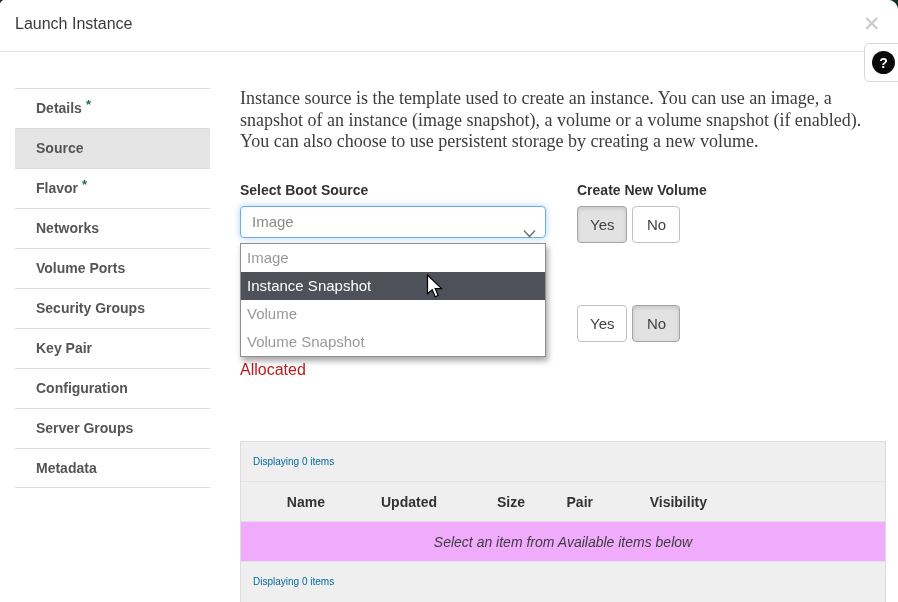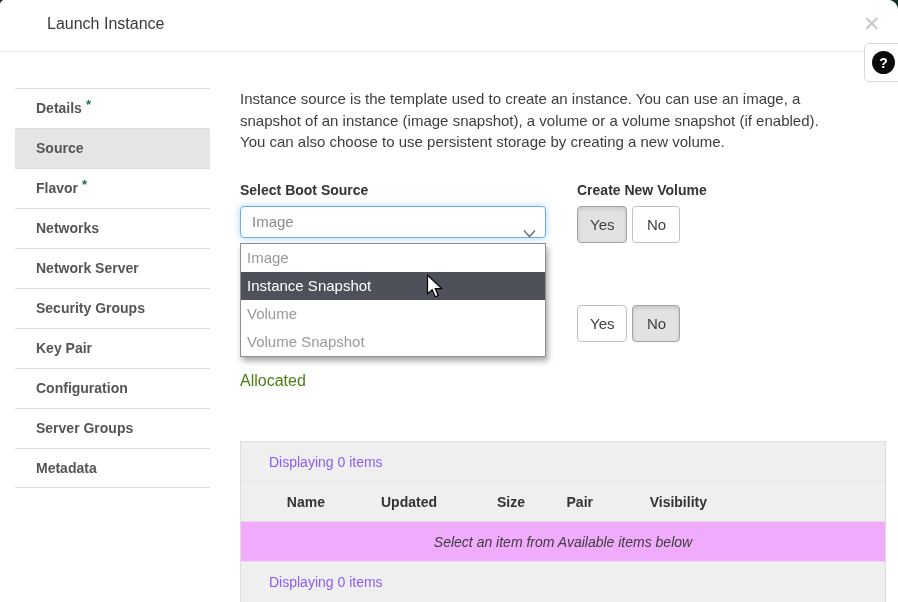--- a/index.html
+++ b/index.html
@@ -4,38 +4,38 @@
 <style>
   * { margin:0; padding:0; box-sizing:border-box; }
   html,body { width:898px; height:602px; }
   body { font-family:"Liberation Sans","DejaVu Sans",sans-serif; background:#0f2e26; }
 
   .stage { position:relative; width:898px; height:602px; background:#102f27; }
   .modal { position:absolute; inset:0; background:#fff; border-radius:5px 10px 0 0; overflow:hidden; }
 
   
   .modal-header { position:absolute; top:0; left:0; right:0; height:52px; border-bottom:1px solid #e5e5e5; background:#fff; }
-  .modal-title { position:absolute; left:15px; top:15px; font-size:16px; color:#3a3a3a;margin-left:32px; }
+  .modal-title { position:absolute; left:15px; top:15px; font-size:16px; color:#3a3a3a; }
   .close-x { position:absolute; left:863px; top:10px; font-size:21px; font-weight:bold; color:#c9c9c9; cursor:default; line-height:28px; }
   .help-btn { position:absolute; left:864px; top:43px; width:42px; height:39px; background:#fff;
               border:1px solid #d8d8d8; border-radius:5px; display:flex; align-items:center; z-index:5; }
   .help-circle { width:23px; height:23px; margin-left:7px; border-radius:50%; background:#0a0a0a; color:#fff;
                  font-weight:bold; font-size:14px; display:flex; align-items:center; justify-content:center; }
 
   
   .sidebar { position:absolute; left:15px; top:88px; width:195px; }
   .nav-item { height:40px; line-height:39px; border-top:1px solid #dcdcdc; padding-left:21px;
               font-size:14px; font-weight:bold; color:#555; cursor:pointer; }
   .nav-item.selected { background:#e5e5e5; }
   .sidebar .nav-item:last-child { border-bottom:1px solid #dcdcdc; }
   .req { color:#1e6a5b; font-weight:bold; font-size:13px; position:relative; top:-4px; margin-left:4px; }
 
   
   .main { position:absolute; left:240px; top:88px; width:646px; height:514px; }
-  .desc { font-size:15px; color:#3d3d3d; line-height:21.5px; }
+  .desc { font-size:18px; color:#3d3d3d; line-height:21.5px;font-family:Liberation Serif, serif; }
 
   .field-label { position:absolute; font-size:14px; font-weight:bold; color:#333; }
   .lbl-boot { left:0; top:94px; }
   .lbl-cnv  { left:337px; top:94px; }
   .lbl-dvd  { left:337px; top:193px; }
 
   .select-box { position:absolute; left:0; top:118px; width:306px; height:32px; background:#fff;
                 border:1px solid #66afe9; border-radius:4px; box-shadow:0 0 7px rgba(102,175,233,.55);
                 font-size:15px; color:#8a8a8a; line-height:30px; padding-left:11px; cursor:pointer; }
   .select-box .chev { position:absolute; right:9px; top:11px; }
@@ -46,26 +46,26 @@
   .option.highlighted { background:#4e505a; color:#fff; }
 
   .toggle-group { position:absolute; display:flex; gap:5px; }
   .tg-cnv { left:337px; top:118px; }
   .tg-dvd { left:337px; top:217px; }
   .toggle-btn { min-width:48px; height:37px; padding:0 12px; border:1px solid #c2c2c2; border-radius:4px;
                 background:#fff; font-size:15px; color:#3f3f3f; display:flex; align-items:center;
                 justify-content:center; cursor:pointer; font-family:inherit; }
   .toggle-btn.active { background:#e2e2e2; border-color:#a5a5a5; box-shadow:inset 0 2px 4px rgba(0,0,0,.12); }
 
-  .allocated-title { position:absolute; left:0; top:284px; font-size:16px; color:#4d7c0f; }
+  .allocated-title { position:absolute; left:0; top:273px; font-size:16px; color:#b91c1c; }
 
   
   .xfer-table { position:absolute; left:0; top:353px; width:646px; border:1px solid #ddd; background:#fff; }
-  .t-caption, .t-foot { height:40px; line-height:40px; padding-left:28px; background:#efefef;
-                        font-size:14px; color:#8b5cf6; }
+  .t-caption, .t-foot { height:40px; line-height:40px; padding-left:12px; background:#efefef;
+                        font-size:10px; color:#0369a1; }
   .t-caption { border-bottom:1px solid #e4e4e4; }
   .t-head { height:40px; background:#efefef; display:grid; grid-template-columns:84px 112px 88px 68px 114px 1fr;
             align-items:center; border-bottom:1px solid #e0e0e0; }
   .t-head .th { text-align:right; font-size:14px; font-weight:bold; color:#333; }
   .t-empty { height:40px; line-height:40px; text-align:center; font-style:italic; font-size:14px;
              color:#3d3d3d; background:#f0abfc; border-bottom:1px solid #e4e4e4; }
 
   .cursor { position:absolute; left:426px; top:274px; z-index:20; pointer-events:none; }
 </style>
 </head>
@@ -81,21 +81,21 @@
 
     <div class="help-btn">
       <div class="help-circle">?</div>
     </div>
 
     <nav class="sidebar">
       <div class="nav-item"><span>Details</span><span class="req">*</span></div>
       <div class="nav-item selected"><span>Source</span></div>
       <div class="nav-item"><span>Flavor</span><span class="req">*</span></div>
       <div class="nav-item"><span>Networks</span></div>
-      <div class="nav-item"><span>Network Server</span></div>
+      <div class="nav-item"><span>Volume Ports</span></div>
       <div class="nav-item"><span>Security Groups</span></div>
       <div class="nav-item"><span>Key Pair</span></div>
       <div class="nav-item"><span>Configuration</span></div>
       <div class="nav-item"><span>Server Groups</span></div>
       <div class="nav-item"><span>Metadata</span></div>
     </nav>
 
     <main class="main">
       <div class="desc">
         <div>Instance source is the template used to create an instance. You can use an image, a</div>

